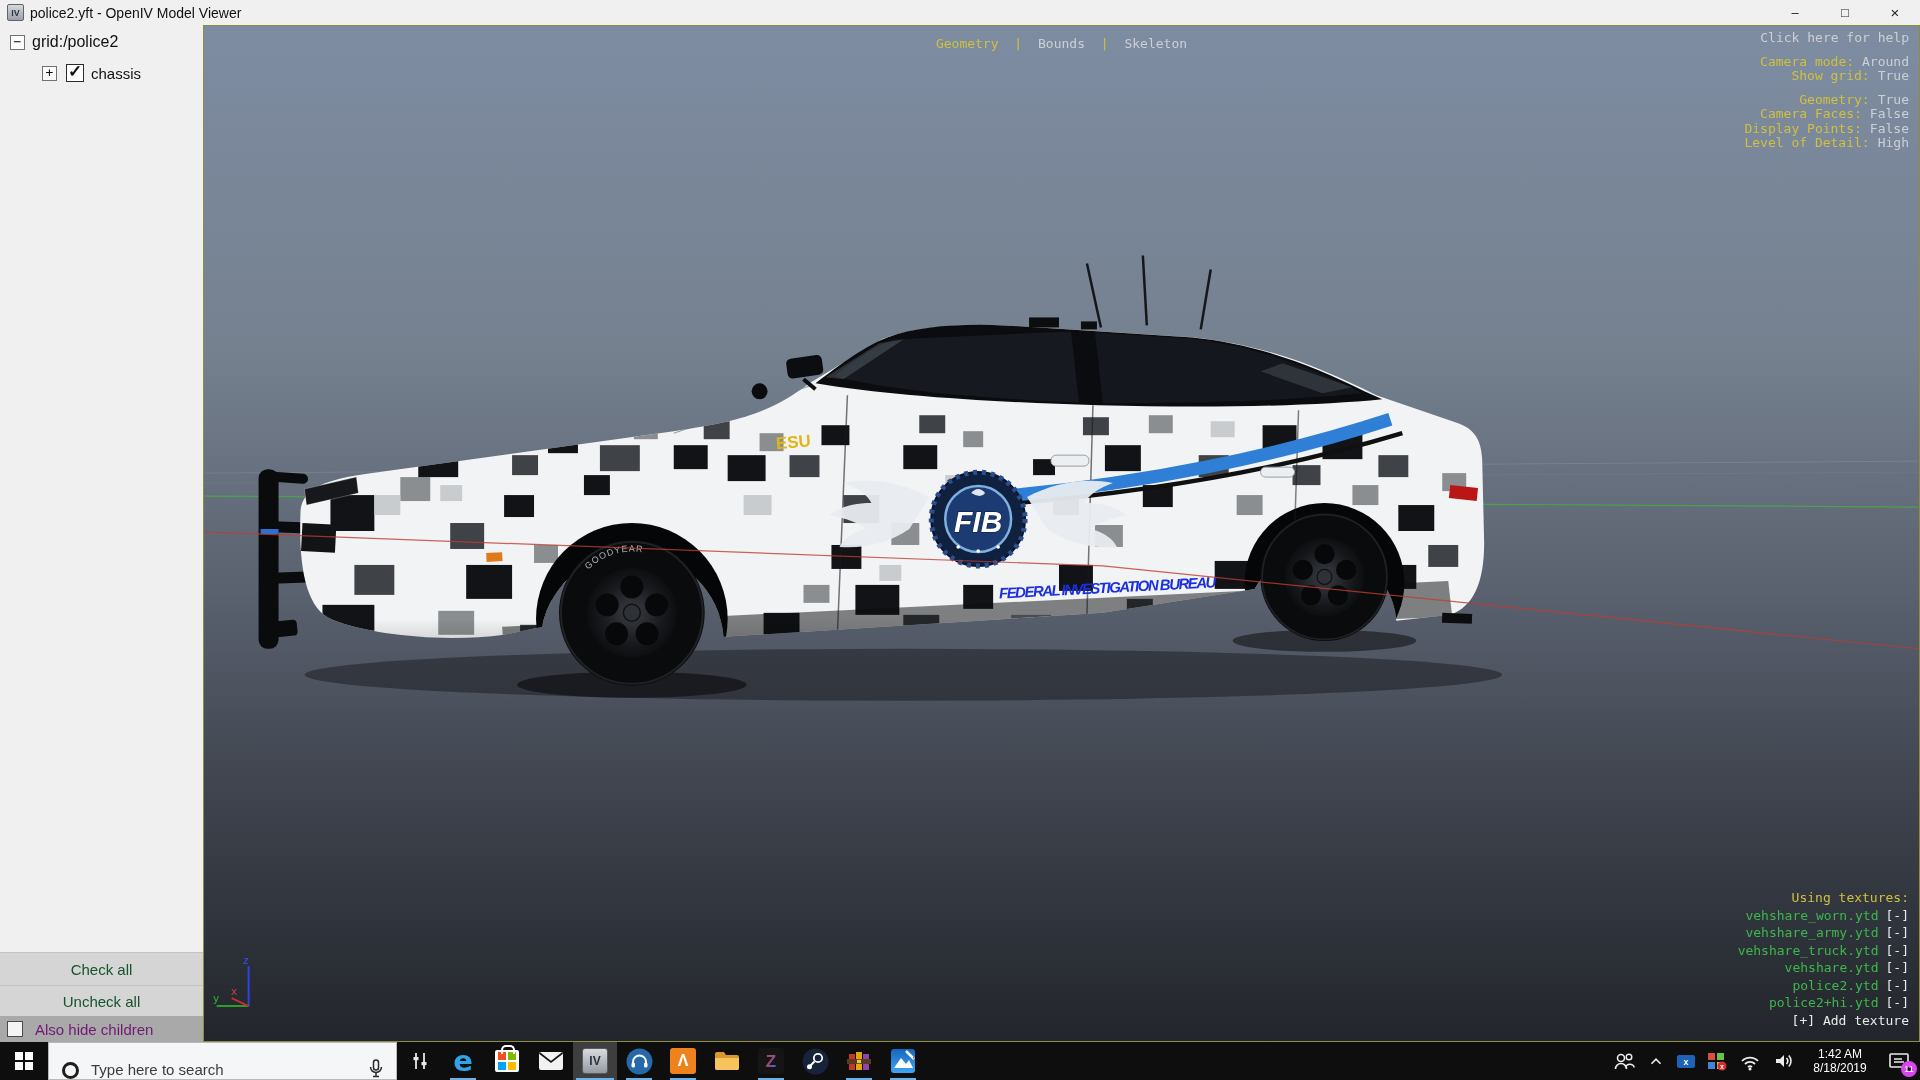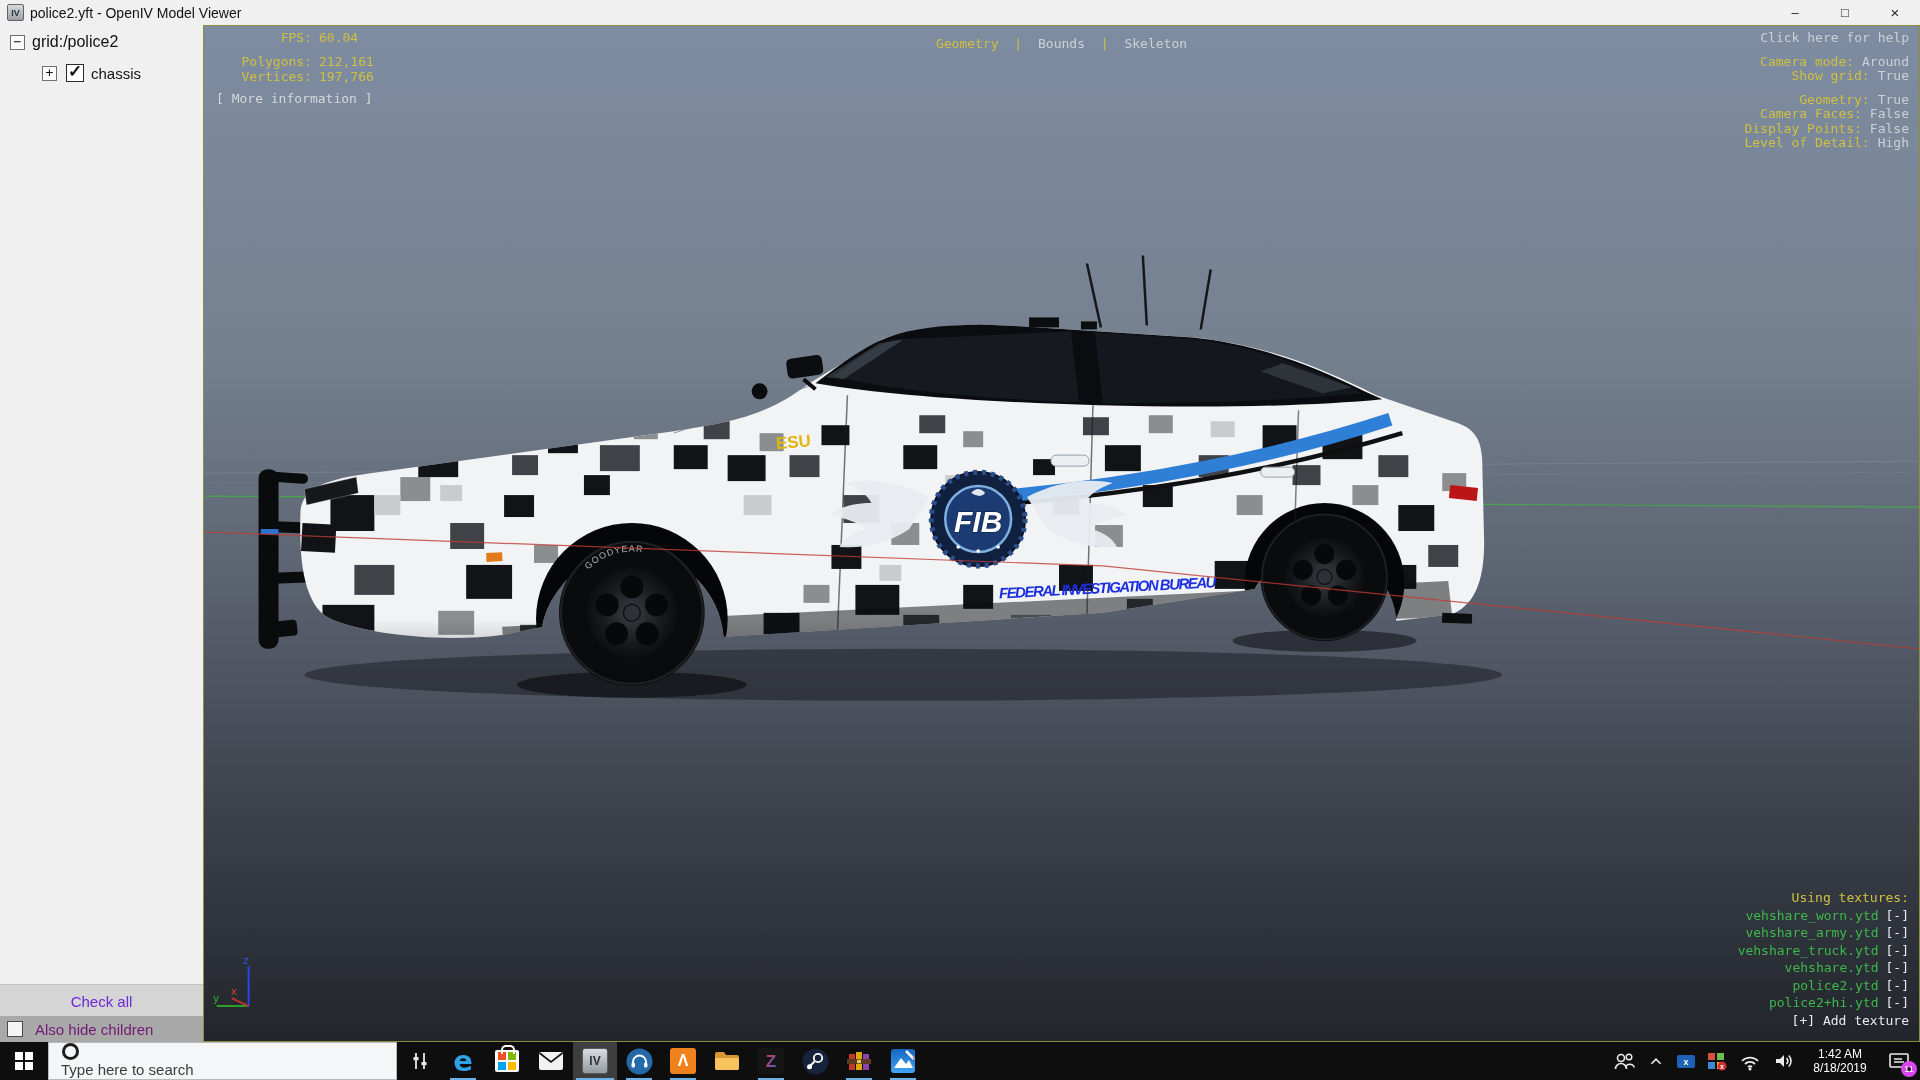--- a/index.html
+++ b/index.html
@@ -26,21 +26,21 @@
   
   .sidebar{position:absolute;left:0;top:25px;width:203px;height:1017px;background:#f0f0f0;}
   .tree-row{position:absolute;left:0;width:100%;height:24px;display:flex;align-items:center;}
   .expander{width:15px;height:15px;border:1px solid #6d7278;background:#fcfcfc;color:#111;
             font-size:13px;line-height:12px;text-align:center;flex:0 0 auto;
             font-family:"DejaVu Sans Mono",monospace;}
   .cbx{width:18px;height:18px;border:1.5px solid #2b2b2b;background:#fff;position:relative;flex:0 0 auto;}
   .cbx .tick{position:absolute;left:1px;top:-4px;font-size:17px;font-weight:bold;color:#111;}
   .tree-label{font-size:15px;color:#111;margin-left:7px;}
   .side-btn{position:absolute;left:0;width:100%;background:#d5d5d5;border-top:1px solid #c3c3c3;
-            display:flex;align-items:center;justify-content:center;font-size:15px;color:#6d28d9;margin-top:32px;}
+            display:flex;align-items:center;justify-content:center;font-size:15px;color:#14532d;}
   .also-strip{position:absolute;left:0;bottom:0;width:100%;height:26px;background:#a9a9a9;
               display:flex;align-items:center;}
   .also-strip .cbx2{width:16px;height:16px;background:#f4f4f4;border:1px solid #4a4a4a;margin-left:7px;}
   .also-strip span{font-size:15px;color:#701a75;margin-left:12px;}
 
   
   .viewport{position:absolute;left:203px;top:25px;width:1717px;height:1017px;
             border:1px solid #8d8d3e;
             background:linear-gradient(180deg,#7e8ca2 0%,#75818f 32%,#5b6270 55%,#3e434d 76%,#22252b 100%);}
   .scene{position:absolute;left:0;top:0;width:100%;height:100%;}
@@ -61,21 +61,21 @@
   .ov-tex{position:absolute;right:10px;bottom:12px;text-align:right;font-size:13px;line-height:17.5px;}
   .ov-tex .rm{margin-left:7px;color:#e8eaec;}
   .ov-tex .addrow{color:#e8eaec;}
 
   
   .taskbar{position:absolute;left:0;top:1042px;width:1920px;height:38px;background:#0e0e0e;
            display:flex;align-items:stretch;}
   .start{width:48px;display:flex;align-items:center;justify-content:center;}
   .winlogo{display:grid;grid-template-columns:8px 8px;grid-template-rows:8px 8px;gap:1.5px;}
   .winlogo div{background:#fff;}
-  .searchbox{width:349px;background:#f5f6f7;border:1px solid #b9b9b9;display:flex;align-items:flex-start;position:relative;flex-direction:column;}
+  .searchbox{width:349px;background:#f5f6f7;border:1px solid #b9b9b9;display:flex;align-items:flex-end;position:relative;}
   .cortana{width:17px;height:17px;border:3px solid #1e1e1e;border-radius:50%;margin-left:13px;flex:0 0 auto;}
   .searchbox input{border:none;outline:none;background:transparent;font-size:15px;
                    font-family:"Liberation Sans",sans-serif;color:#222;margin-left:10px;width:240px;}
   .searchbox input::placeholder{color:#3c3c3c;opacity:1;}
   .mic{margin-left:auto;margin-right:12px;}
   .tb-cell{width:44px;display:flex;align-items:center;justify-content:center;position:relative;}
   .tb-cell.run::after{content:"";position:absolute;left:9px;right:9px;bottom:0;height:2.5px;background:#6cb2e8;}
   .tb-cell.active{background:#3e3e3e;}
   .tb-cell.active::after{left:3px;right:3px;}
   .glyph-edge{font-size:29px;font-weight:bold;color:#30a2e8;font-family:"DejaVu Sans",sans-serif;}
@@ -373,36 +373,20 @@
       <g font-family="DejaVu Sans Mono, monospace" font-size="11">
         <path d="M 44 942 L 44 982" stroke="#2b46e8" stroke-width="2"></path>
         <path d="M 12 982 L 44 982" stroke="#2aa02a" stroke-width="2"></path>
         <path d="M 44 982 L 27 974" stroke="#c23030" stroke-width="2"></path>
         <text x="38" y="940" fill="#3350f0">z</text>
         <text x="8" y="978" fill="#2fae2f">y</text>
         <text x="26" y="971" fill="#d04040">x</text>
       </g>
     </svg>
 
-    <div class="ov-stats mono ylw">
-      <div class="krow">
-          <span class="k">FPS:</span>
-          <span>60.04</span>
-        </div>
-      <div class="ov-gap"></div>
-      <div class="krow">
-          <span class="k">Polygons:</span>
-          <span>212,161</span>
-        </div>
-      <div class="krow">
-          <span class="k">Vertices:</span>
-          <span>197,766</span>
-        </div>
-      <div class="ov-more">[ More information ]</div>
-    </div>
 
     <div class="ov-modes mono">
       <span class="ylw">Geometry</span>
       <span class="sep">|</span>
       <span class="gry">Bounds</span>
       <span class="sep">|</span>
       <span class="gry">Skeleton</span>
     </div>
 
     <div class="ov-right mono">

